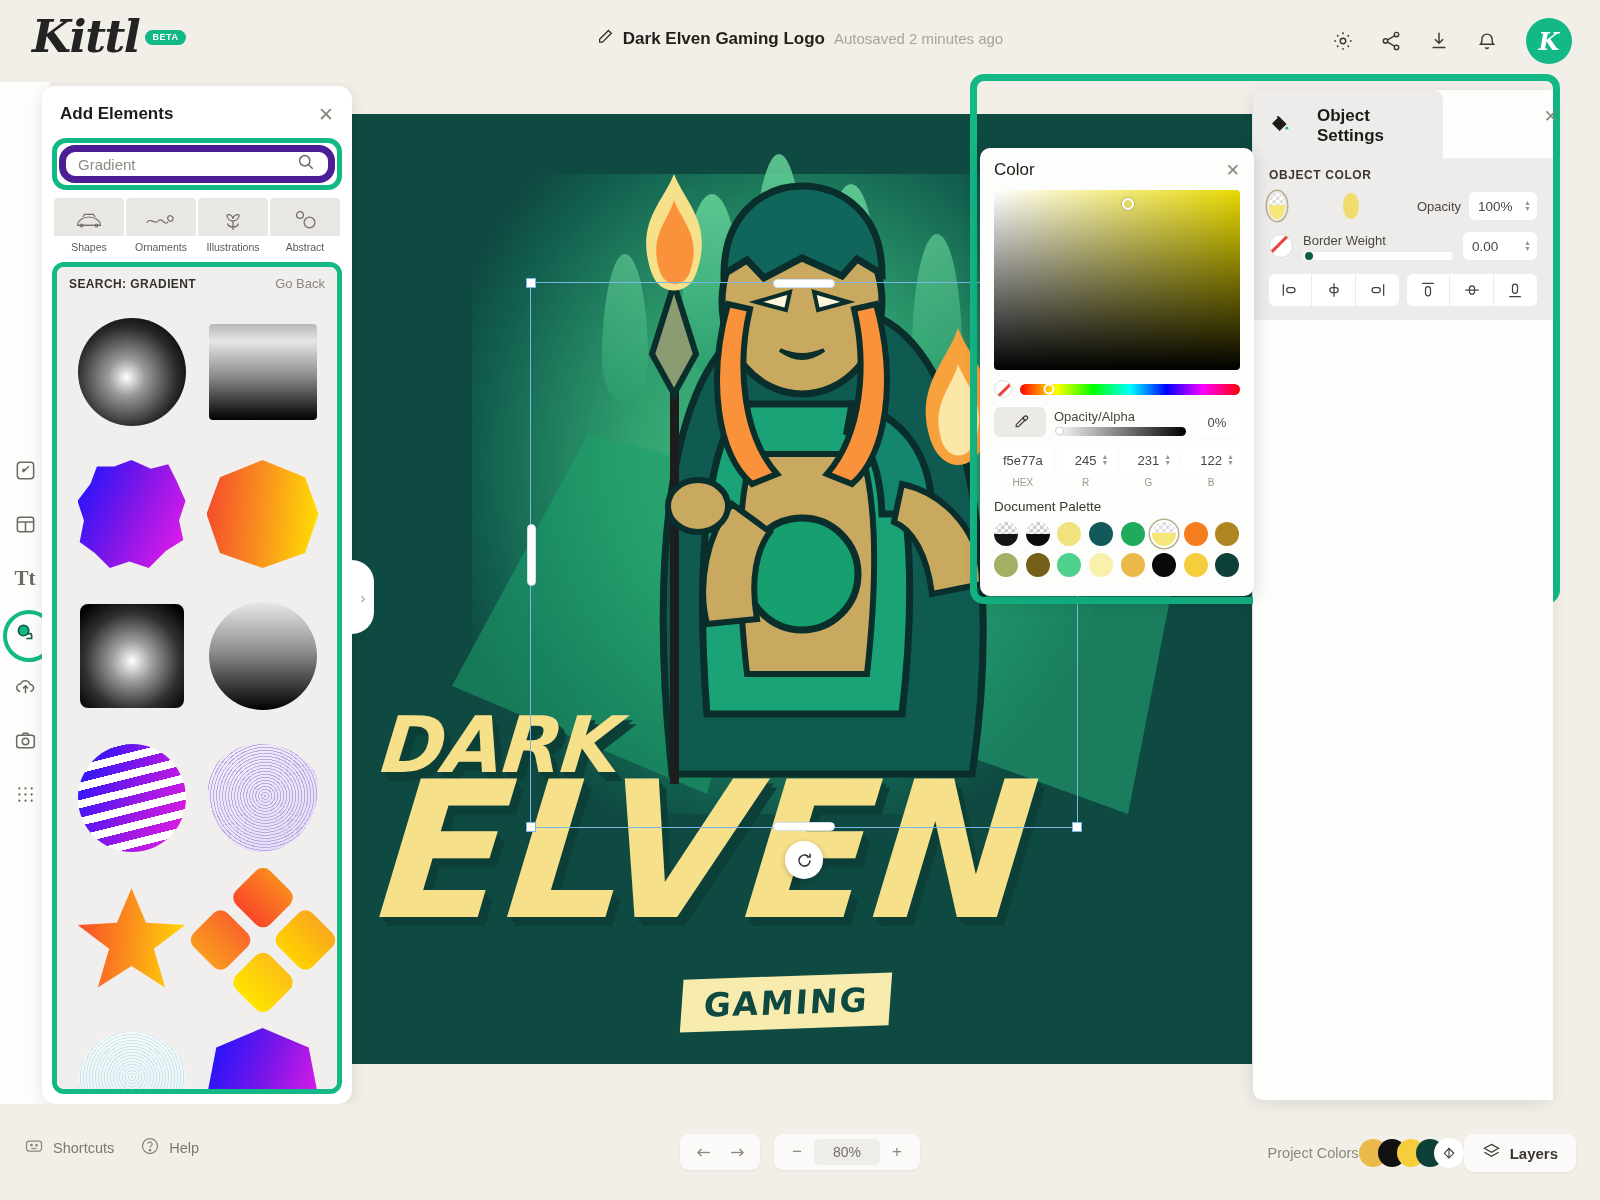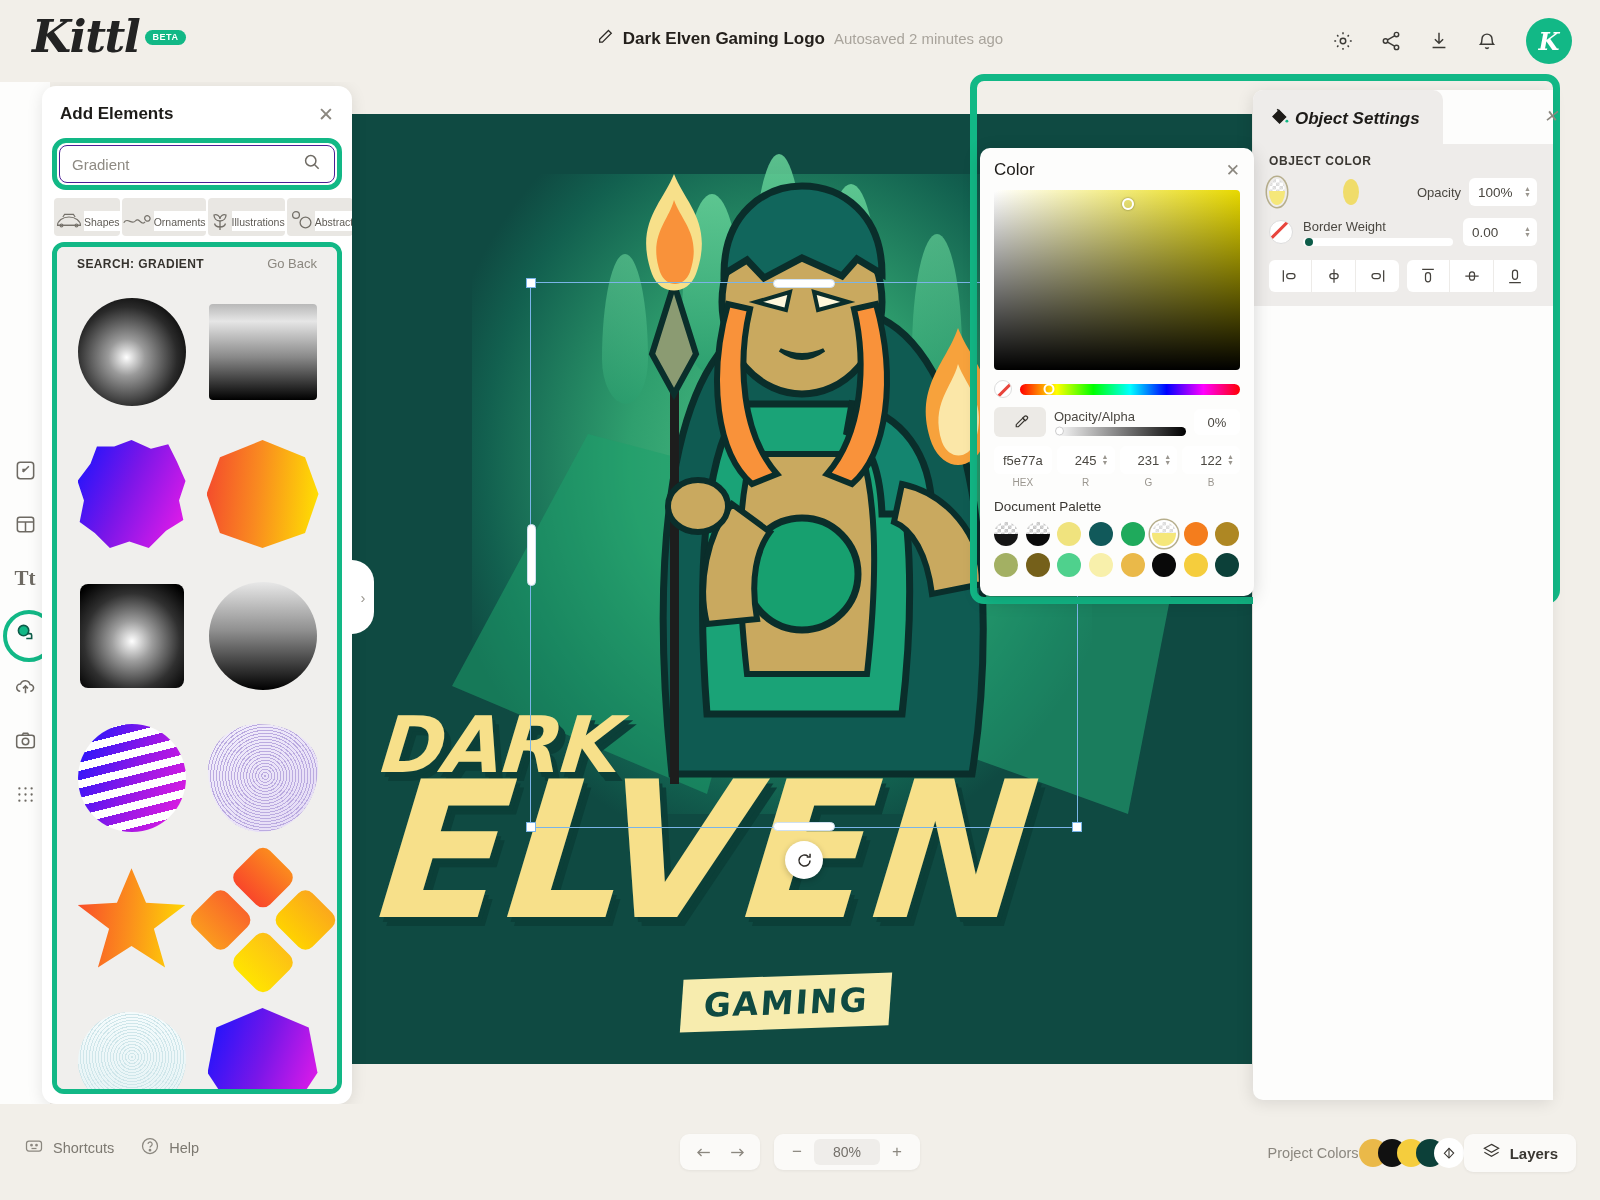--- a/index.html
+++ b/index.html
@@ -67,45 +67,45 @@
     display: flex; flex-direction: column; overflow: hidden;
   }
   .ep-head { padding: 18px 18px 6px; display: flex; align-items: center; justify-content: space-between; }
   .ep-title { font-size: 17px; font-weight: bold; color: #1d1b18; }
   .ep-close { color: #8b877f; font-size: 19px; cursor: pointer; line-height: 1; }
 
   .search-hl {
     margin: 8px 10px 0; border: 5px solid #12b886; border-radius: 14px; padding: 2px;
   }
   .search-box {
-    display: flex; align-items: center; background: #fff; border-radius: 8px;
-    height: 38px; padding: 0 12px; border: 1px solid #4c1d95;
+    display: flex; align-items: center; background: #fff; border-radius: 16px;
+    height: 38px; padding: 0 12px; border: 7px solid #4c1d95;
   }
   .search-box input {
     flex: 1; border: none; outline: none; font-size: 15px; color: #8e8a83;
     font-family: "Liberation Sans", sans-serif; background: transparent;
   }
   .search-box input::placeholder { color: #9e9a93; }
 
   .cat-row { display: flex; margin: 8px 12px 0; gap: 2px; }
   .cat {
     flex: 1; background: #e9e7e3; border-radius: 4px; padding: 8px 0 0;
-    display: flex; flex-direction: row; align-items: center; cursor: pointer;
+    display: flex; flex-direction: column; align-items: center; cursor: pointer;
   }
   .cat .ci { height: 30px; display:flex; align-items:center; justify-content:center; color:#75716a; }
   .cat-label { font-size: 10.5px; color: #5f5b55; background: #fff; width: 100%;
                text-align: center; padding: 5px 0 3px; }
 
   .results-hl {
     margin: 6px 10px 10px; border: 5px solid #12b886; border-radius: 12px;
     flex: 1; display: flex; flex-direction: column; overflow: hidden; background:#f0efed;
   }
   .results-head {
     display: flex; align-items: center; justify-content: space-between;
-    padding: 9px 20px; background: #f0efed;
+    padding: 9px 12px; background: #f0efed;
   }
   .results-label { font-size: 12px; font-weight: bold; color: #35322d; letter-spacing: .4px; }
   .results-back { font-size: 13px; color: #8b877f; cursor: pointer; }
   .grid {
     flex: 1; display: grid; grid-template-columns: 1fr 1fr; gap: 14px 10px;
     padding: 8px 14px 14px; background: #f0efed; overflow: hidden;
   }
   .thumb { height: 128px; display: flex; align-items: center; justify-content: center; cursor: pointer; }
 
   
@@ -228,24 +228,23 @@
     background-size: 7px 7px; background-position: 0 0, 3.5px 3.5px; background-color: #fff;
   }
 
   
   .os-panel {
     position: absolute; left: 1253px; top: 90px; width: 300px; height: 1010px;
     background: #fdfdfc; border-radius: 10px 0 0 10px; z-index: 51;
     box-shadow: -2px 3px 16px rgba(0,0,0,.10);
   }
   .os-head {
-    display: flex; align-items: center; gap: 4px; padding: 16px 16px 12px;
+    display: flex; align-items: center; gap: 26px; padding: 16px 16px 12px;
     background: #eeecea; border-radius: 10px 10px 0 0; position: relative;
     width: 190px;
-    font-style: italic;
   }
   .os-title { font-size: 17px; font-weight: bold; color: #1d1b18; }
   .os-close { position: absolute; right: -115px; top: 16px; font-size: 17px; color: #8b877f; cursor: pointer; }
   .os-body { background: #eeecea; padding: 10px 16px 14px; }
   .os-section-label { font-size: 12px; font-weight: bold; color: #3a3732; letter-spacing: .6px; }
   .os-color-row { display: flex; align-items: center; margin-top: 10px; gap: 47px; }
   .os-sw { width: 26px; height: 26px; border-radius: 50%; margin-right: 11px; cursor: pointer; }
   .os-sw.sel { box-shadow: 0 0 0 2px #eeecea, 0 0 0 3.5px #b6ae8c; }
   .os-right { margin-left: auto; display: flex; align-items: center; gap: 8px; }
   .os-lab { font-size: 13px; color: #4a4741; }

